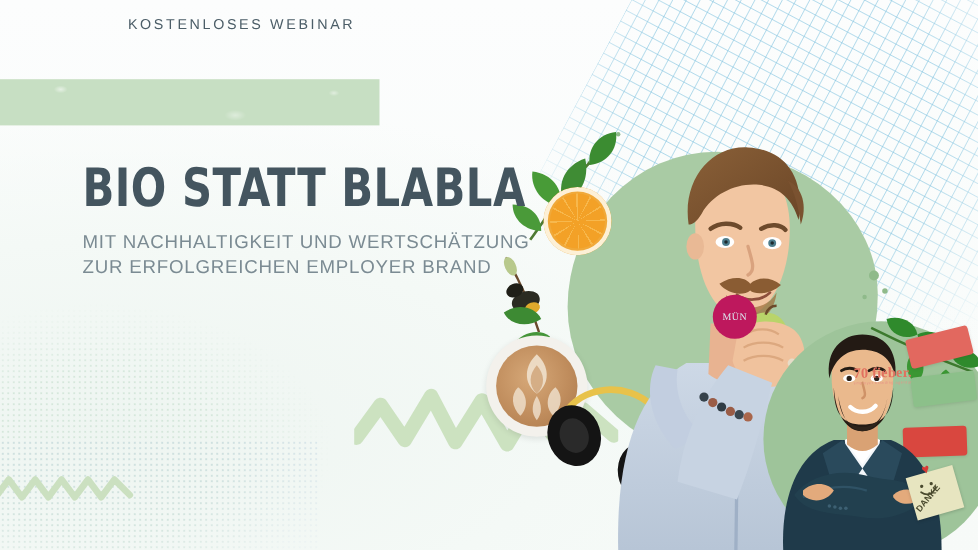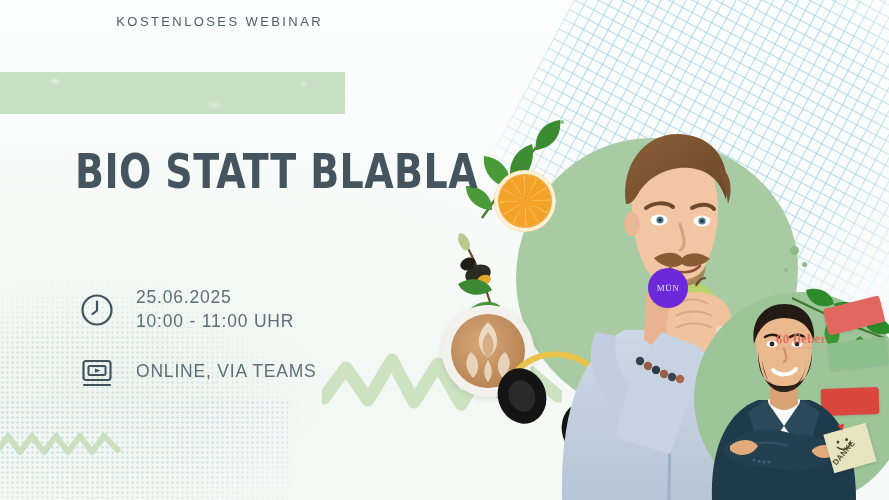--- a/index.html
+++ b/index.html
@@ -419,21 +419,21 @@
           <circle cx="136" cy="262" r="4.2" fill="#2f3b44"></circle>
           <circle cx="144" cy="266" r="4.2" fill="#9a5c46"></circle>
           <circle cx="152" cy="269" r="4.2" fill="#3a4750"></circle>
           <circle cx="160" cy="271" r="4.2" fill="#a9664b"></circle>
           <circle cx="120" cy="253" r="4.2" fill="#36424b"></circle>
         </g>
       </g>
     </svg>
     
     <div style="position:absolute;left:128px;top:160px;width:40px;height:40px;border-radius:50%;
-                background:#6d28d9;display:flex;align-items:center;justify-content:center;">
+                background:#be185d;display:flex;align-items:center;justify-content:center;">
       <span style="color:#dbe6ee;font-size:9px;letter-spacing:.5px;font-family:'Liberation Serif',serif;">MÜN</span>
     </div>
   </div>
 
   <div class="green-blob-2"></div>
 
   <svg class="prop" style="left:776px;top:284px;width:118px;height:96px;" viewBox="0 0 118 96">
     <path d="M16,14 C44,28 76,42 108,54" stroke="#3d7a2e" stroke-width="2.2" fill="none"></path>
     <path d="M30,6 C42,2 56,8 58,20 C46,26 32,20 30,6 Z" fill="#2f8a2c"></path>
     <path d="M26,26 C36,34 36,48 26,54 C16,46 16,32 26,26 Z" fill="#3b9733"></path>
@@ -494,59 +494,39 @@
 
         <circle cx="54" cy="160" r="1.6" fill="#3d6073"></circle>
         <circle cx="59" cy="161" r="1.6" fill="#3d6073"></circle>
         <circle cx="64" cy="162" r="1.6" fill="#3d6073"></circle>
         <circle cx="69" cy="162" r="1.6" fill="#3d6073"></circle>
       </g>
     </svg>
   </div>
 
   <div class="brand">
-    <div class="brand-name">60 fieber.</div>
+    <div class="brand-name">70 fieber.</div>
     <div class="brand-tag">employer branding agentur</div>
   </div>
 
   <div class="sticker">
     <div class="sticker-paper"></div>
     <svg style="position:absolute;left:7px;top:6px;width:20px;height:18px;" viewBox="0 0 20 18">
       <circle cx="5" cy="5" r="1.5" fill="#4a4a2e"></circle>
       <circle cx="14" cy="5" r="1.5" fill="#4a4a2e"></circle>
       <path d="M3,10 C7,15 13,15 17,9" stroke="#4a4a2e" stroke-width="1.6" fill="none" stroke-linecap="round"></path>
     </svg>
     <div class="sticker-word">DANKE</div>
     <div class="sticker-heart">♥</div>
   </div>
 
   <div class="band"></div>
   <div class="band-label">KOSTENLOSES WEBINAR</div>
 
   <div class="headline">BIO STATT BLABLA</div>
 
-
-  <div class="info">
-
-    <div class="info-row">
-      <svg class="info-icon" viewBox="0 0 34 34">
-        <circle cx="17" cy="17" r="14.5" fill="none" stroke="#3f535e" stroke-width="2.2"></circle>
-        <path d="M17,8.5 L17,17.5 L12.5,21" fill="none" stroke="#3f535e" stroke-width="2.2" stroke-linecap="round" stroke-linejoin="round"></path>
-      </svg>
-      <div class="info-text">
-        <span>25.06.2025</span><br>
-        <span>10:00 - 11:00 UHR</span>
-      </div>
-    </div>
-
-    <div class="info-row">
-      <svg class="info-icon" viewBox="0 0 34 34">
-        <rect x="3.5" y="6" width="27" height="19" rx="2.5" fill="none" stroke="#3f535e" stroke-width="2.2"></rect>
-        <rect x="8.5" y="11" width="17" height="9" rx="1.2" fill="none" stroke="#3f535e" stroke-width="2"></rect>
-        <path d="M15,13.5 L20.5,15.5 L15,17.8 Z" fill="#3f535e"></path>
-        <path d="M4,30 L30,30" stroke="#3f535e" stroke-width="2.2" stroke-linecap="round"></path>
-      </svg>
-      <div class="info-text">ONLINE, VIA TEAMS</div>
-    </div>
-
-  </div>
+  <div class="subline">
+    <span>MIT NACHHALTIGKEIT UND WERTSCHÄTZUNG</span><br>
+    <span>ZUR ERFOLGREICHEN EMPLOYER BRAND</span>
+  </div>
+
 
 </div>
 
 </body></html>

